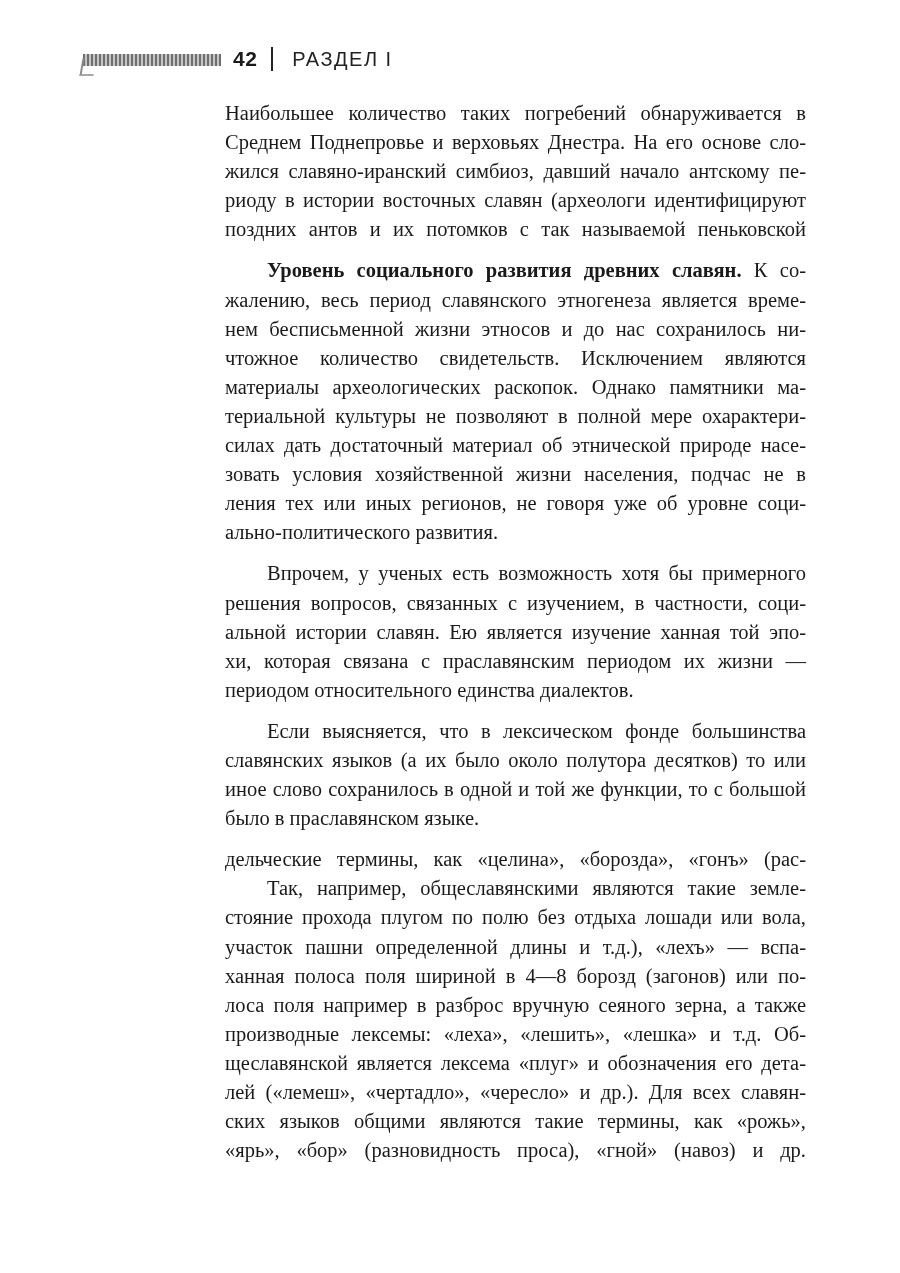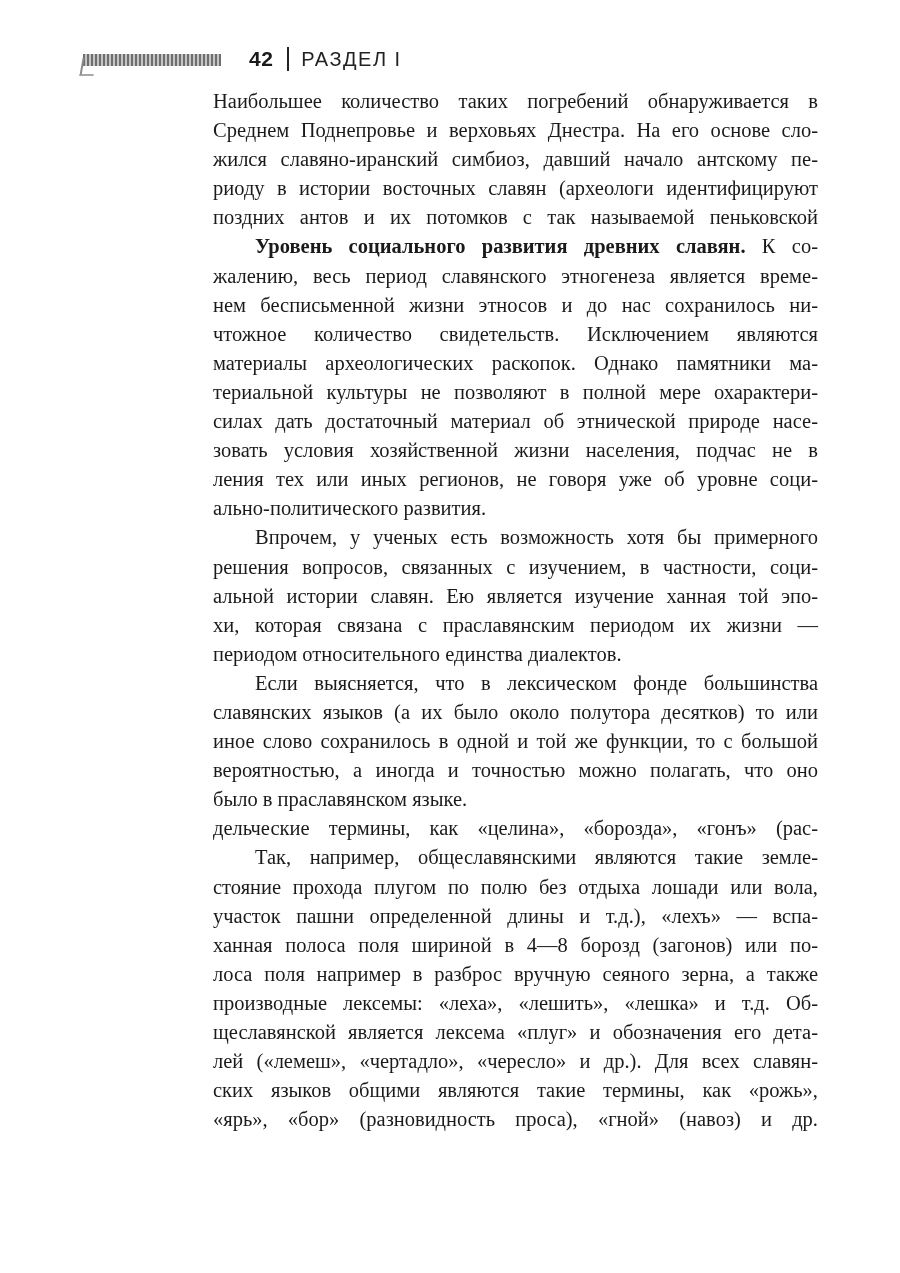--- a/index.html
+++ b/index.html
@@ -41,48 +41,49 @@
       width: 12px;
       height: 16px;
       border-left: 2px solid #777;
       border-bottom: 2px solid #999;
       transform: skewX(-10deg);
     }
     .page-number {
       font-family: "Liberation Sans", sans-serif;
       font-weight: bold;
       font-size: 21px;
-      margin-left: 28px;
+      margin-left: 12px;
       letter-spacing: 0.5px;
     }
     .header-divider {
       width: 2px;
       height: 24px;
       background: #222;
       margin: 0 12px 0 14px;
     }
     .section-title {
       font-family: "Liberation Sans", sans-serif;
       font-size: 20px;
       letter-spacing: 1.5px;
       color: #222;
+      margin-left: 7px;
     }
     .body-text {
       position: absolute;
       top: 87px;
       left: 213px;
       width: 605px;
       font-family: "Liberation Serif", serif;
       font-size: 20.5px;
       line-height: 29.1px;
       text-align: justify;
       text-align-last: left;
     }
     .body-text p {
-      margin: 0;
+      margin: 12px;
       text-indent: 0;
       hyphens: auto;
     }
     .body-text .line {
       display: block;
       text-align: justify;
       text-align-last: justify;
       white-space: nowrap;
       overflow: visible;
     }
@@ -134,21 +135,20 @@
     <span class="line">решения вопросов, связанных с изучением, в частности, соци-</span>
     <span class="line">альной истории славян. Ею является изучение ханная той эпо-</span>
     <span class="line">хи, которая связана с праславянским периодом их жизни —</span>
     <span class="line last">периодом относительного единства диалектов.</span>
   </p>
 
   <p>
     <span class="line first-indent">Если выясняется, что в лексическом фонде большинства</span>
     <span class="line">славянских языков (а их было около полутора десятков) то или</span>
     <span class="line">иное слово сохранилось в одной и той же функции, то с большой</span>
-    <span class="line">вероятностью, а иногда и точностью можно полагать, что оно</span>
     <span class="line last">было в праславянском языке.</span>
   </p>
 
   <p>
     <span class="line">дельческие термины, как «целина», «борозда», «гонъ» (рас-</span>
     <span class="line first-indent">Так, например, общеславянскими являются такие земле-</span>
     <span class="line">стояние прохода плугом по полю без отдыха лошади или вола,</span>
     <span class="line">участок пашни определенной длины и т.д.), «лехъ» — вспа-</span>
     <span class="line">ханная полоса поля шириной в 4—8 борозд (загонов) или по-</span>
     <span class="line">лоса поля например в разброс вручную сеяного зерна, а также</span>

